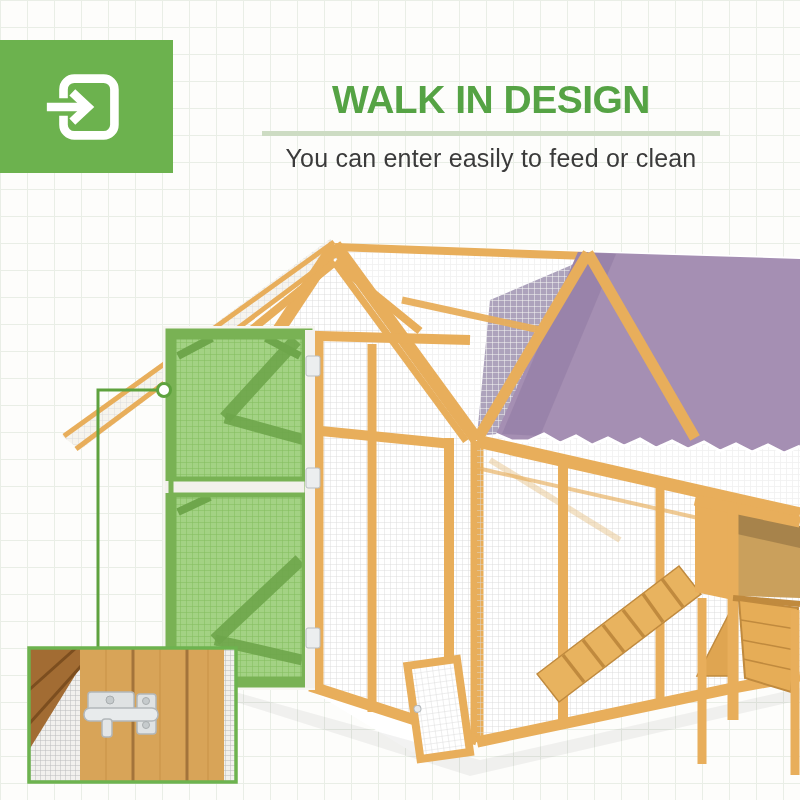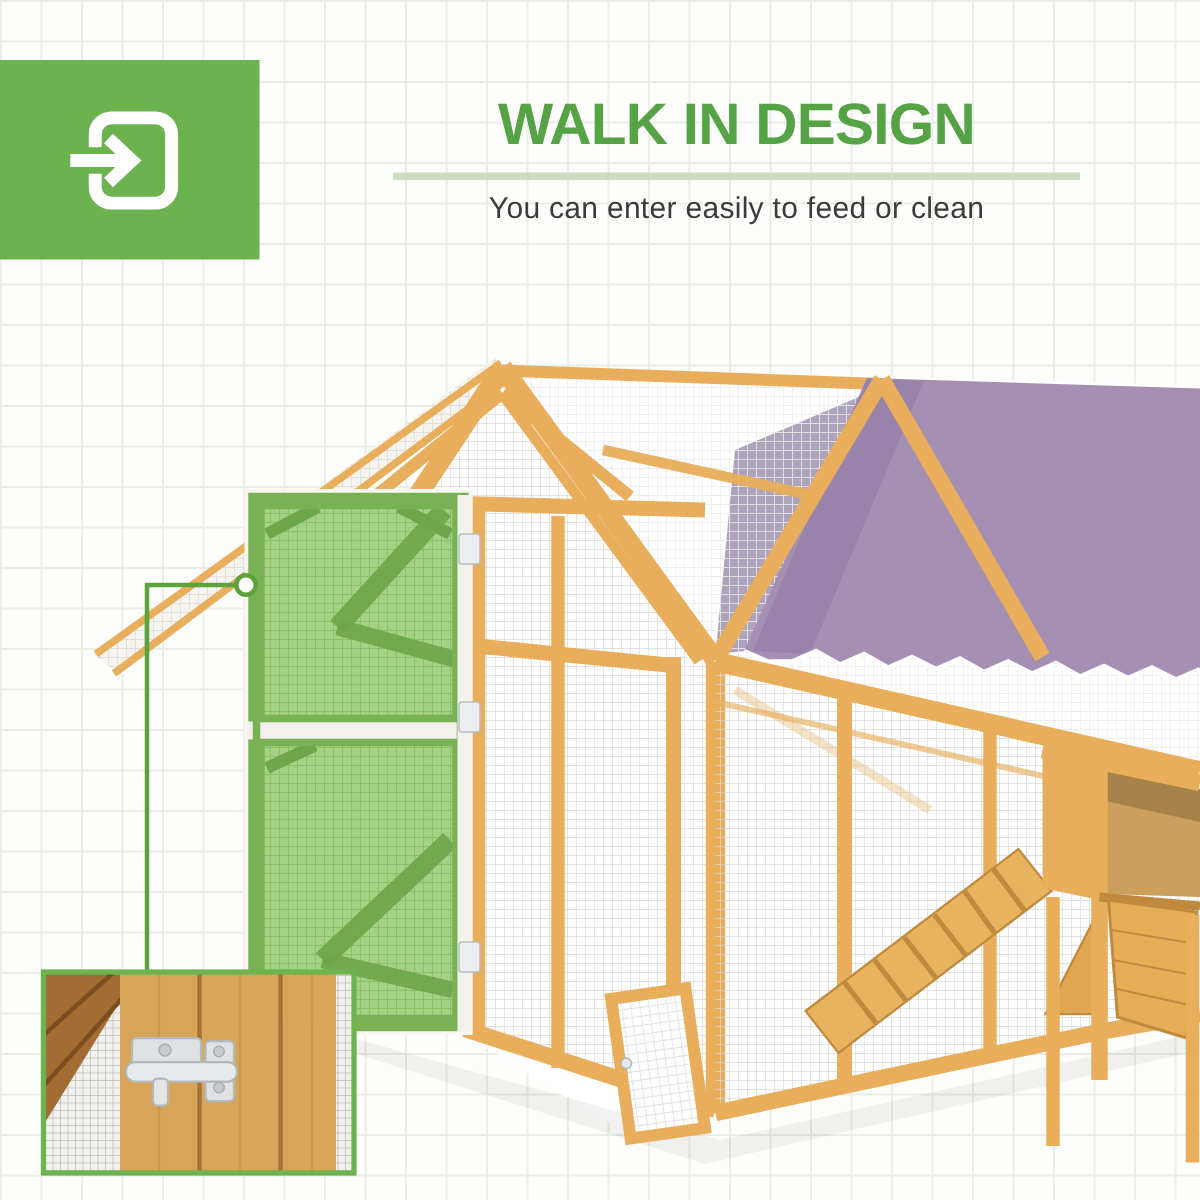--- a/index.html
+++ b/index.html
@@ -4,25 +4,25 @@
 <style>
   html,body{margin:0;padding:0;}
   .page{position:relative;width:800px;height:800px;overflow:hidden;
     background-color:#fdfdfb;
     background-image:linear-gradient(#e9eee6 1px,transparent 1px),
                      linear-gradient(90deg,#e9eee6 1px,transparent 1px);
     background-size:27px 27px;
     font-family:"Liberation Sans",sans-serif;}
   .badge{position:absolute;left:0;top:40px;width:173px;height:133px;
     background:var(--badge-bg,#6cb24e);display:flex;align-items:center;justify-content:center;}
-  .header{position:absolute;left:235px;top:62px;width:512px;text-align:center;}
+  .header{position:absolute;left:235px;top:78px;width:512px;text-align:center;}
   .title{font-size:39px;font-weight:700;letter-spacing:-0.5px;color:var(--title,#55a344);
     white-space:nowrap;}
   .underline{width:458px;height:5px;background:var(--underline,#cddcc3);margin:9px auto 8px auto;}
-  .subtitle{font-size:20px;color:var(--subtitle-text,#3b3b3b);white-space:nowrap;letter-spacing:0.2px;}
+  .subtitle{font-size:25px;color:var(--subtitle-text,#3b3b3b);white-space:nowrap;letter-spacing:0.2px;}
   svg.scene{position:absolute;left:0;top:0;}
   
   .wd{stroke:var(--wood,#e8ae5b);}
   .wdk{stroke:var(--wood-dark,#c08a3e);}
   .fwd{fill:var(--wood,#e8ae5b);}
   .ftarp{fill:var(--tarp,#a58fb3);}
   .gbeam{stroke:#6ea64b;}
 </style>
 </head>
 <body>

